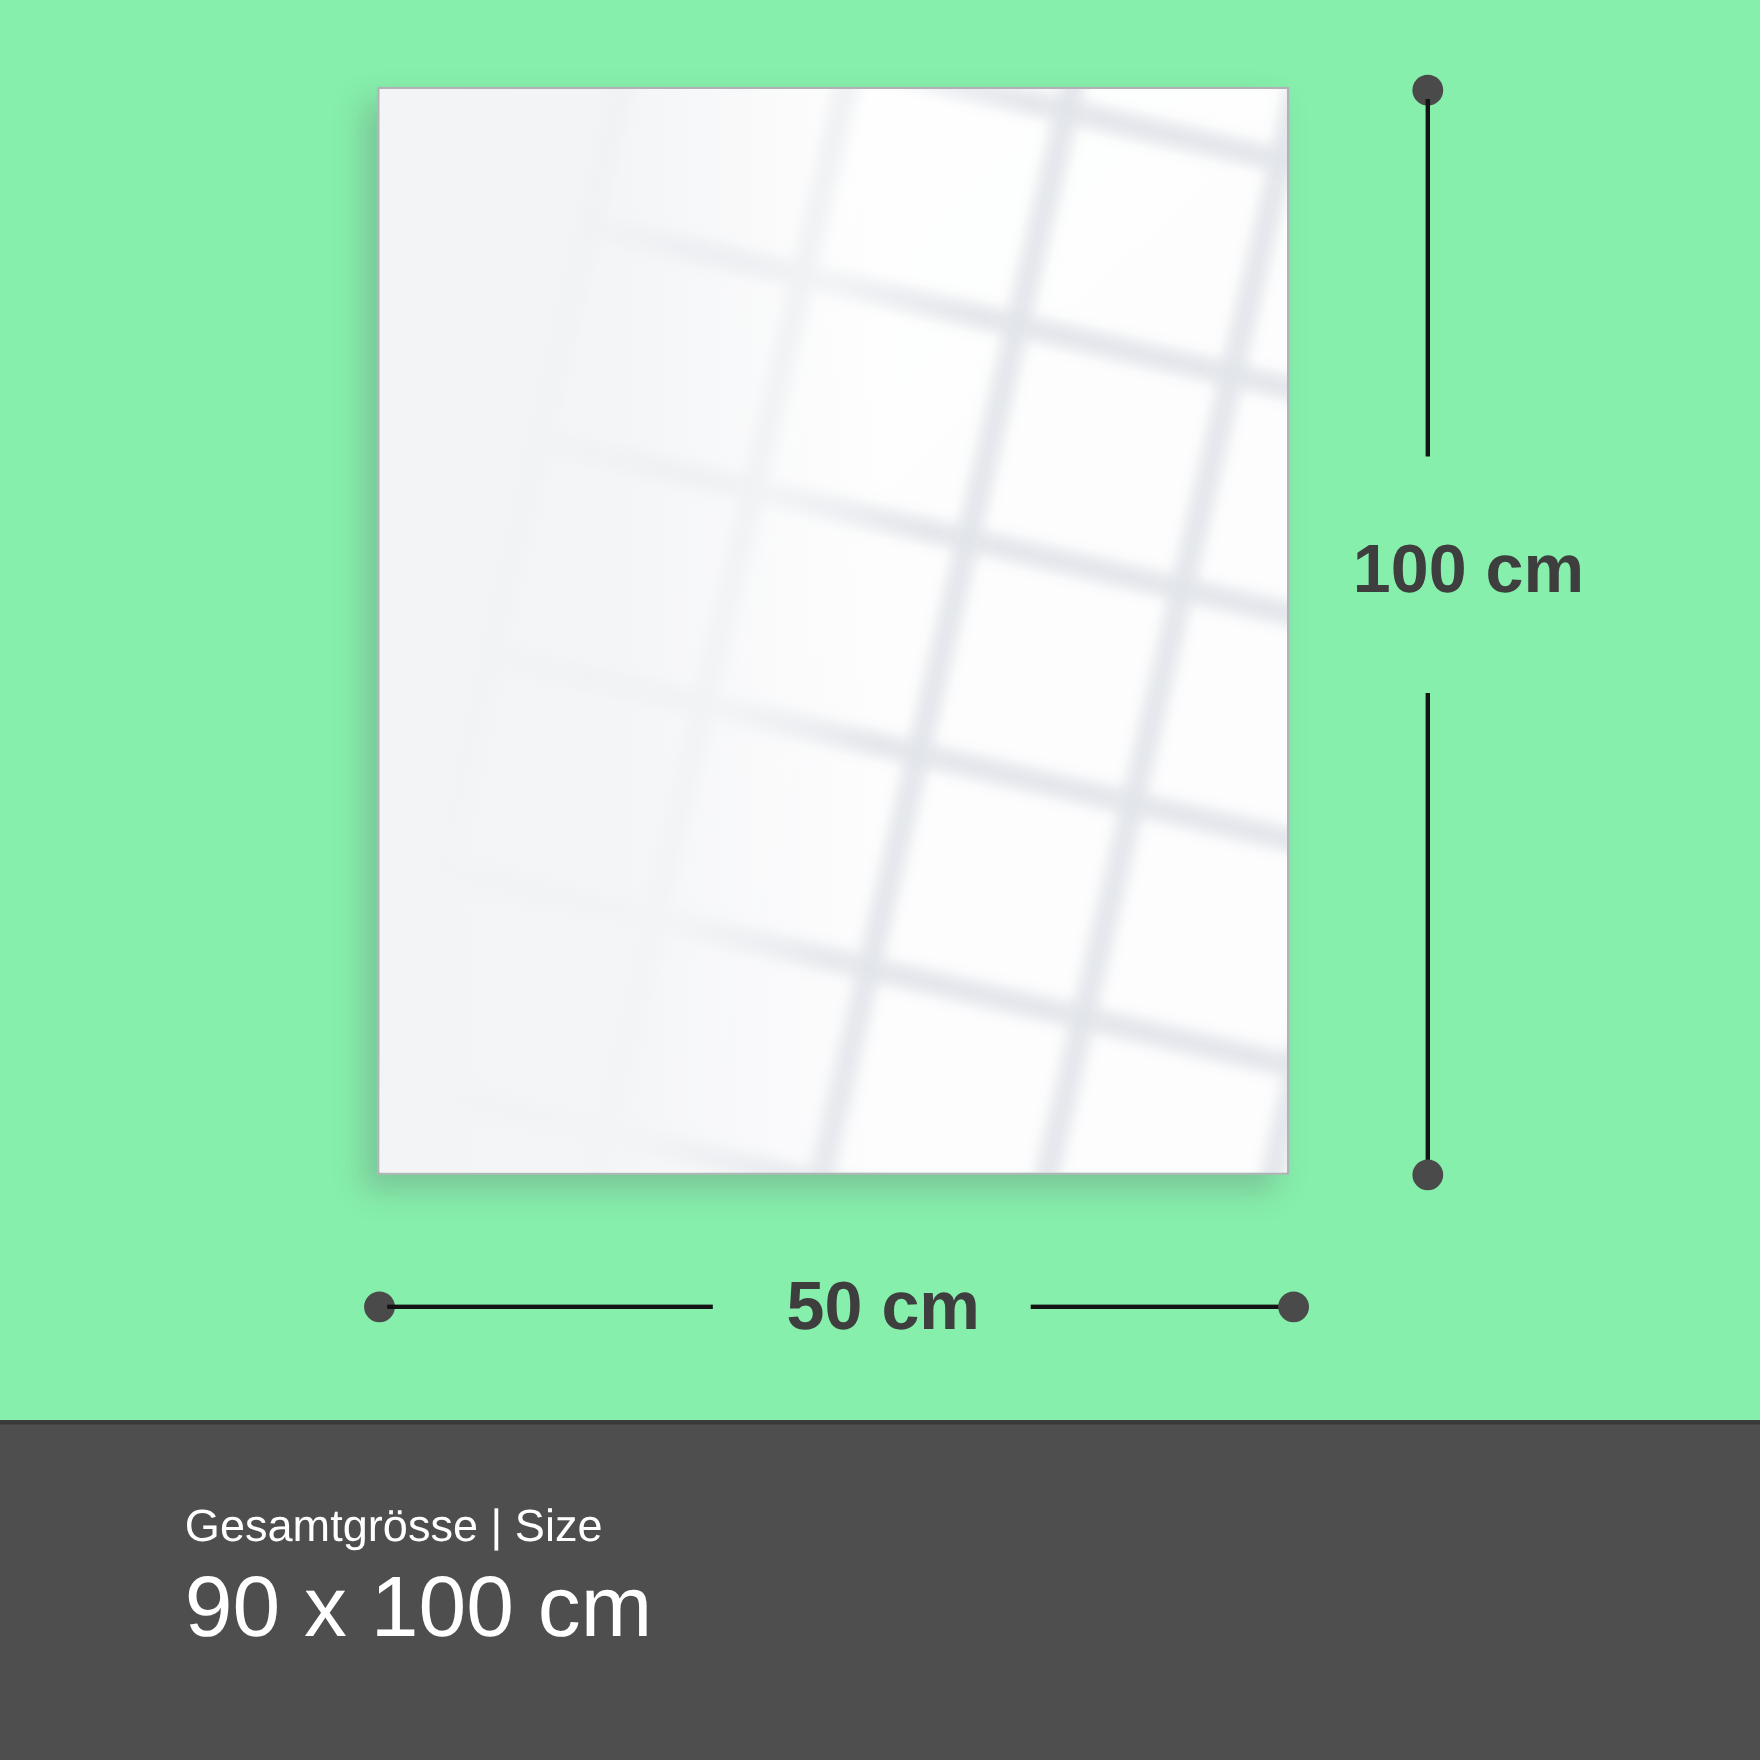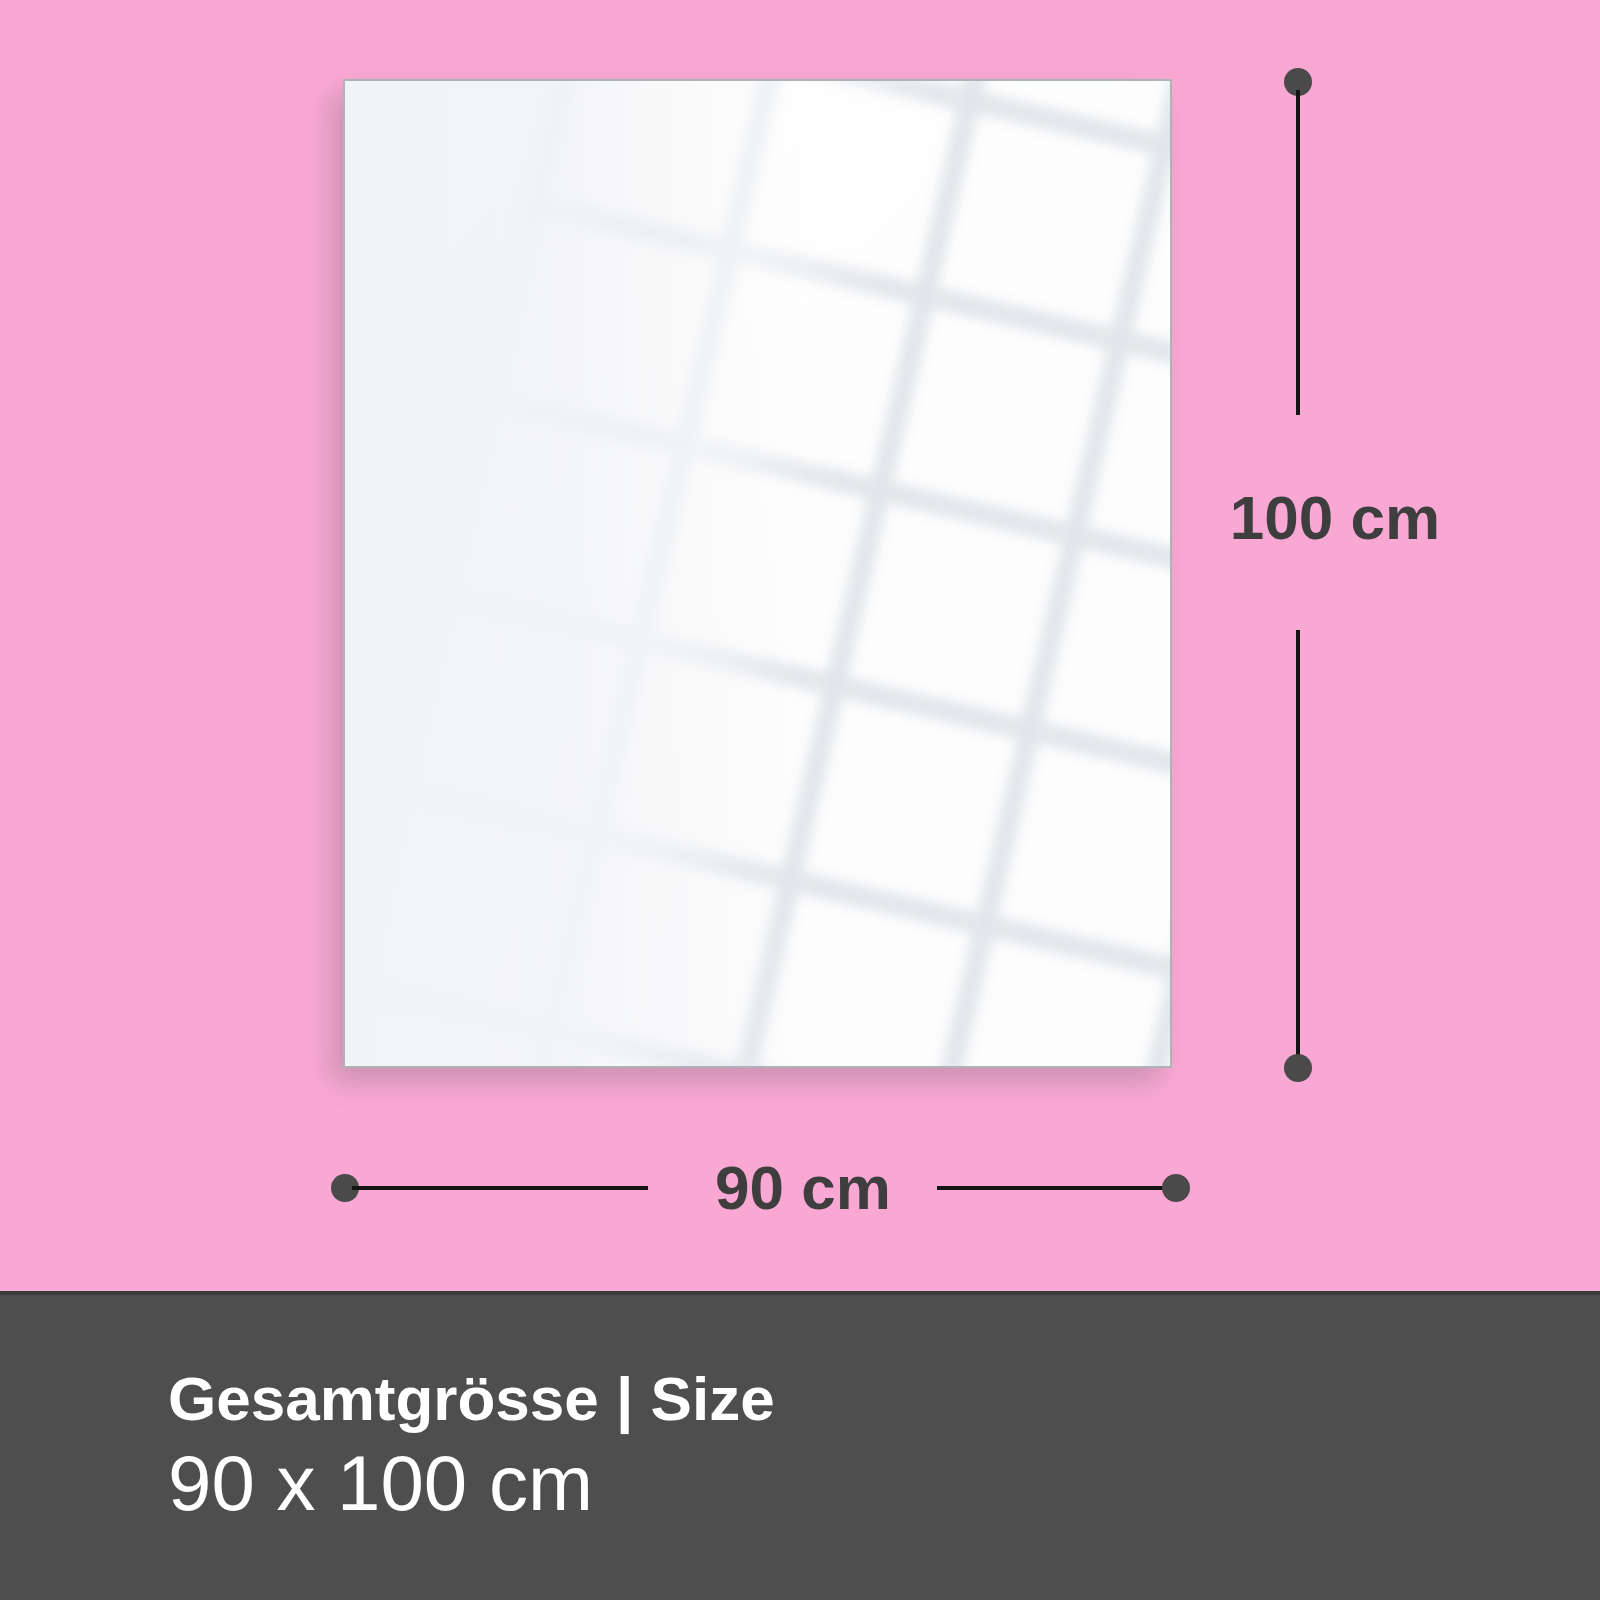--- a/index.html
+++ b/index.html
@@ -10,21 +10,21 @@
     --footer-border:#3a3a3a;
     --footer-text:#ffffff;
     --panel-fill:#f3f4f6;
     --panel-border:#b0b3b6;
   }
   html,body{margin:0;padding:0;background:#ffffff;}
   .canvas{
     position:relative;
     width:1600px;height:1600px;
     overflow:hidden;
-    background:#f9a8d4;
+    background:#86efac;
     font-family:"Liberation Sans", sans-serif;
   }
 
   
   .panel{
     position:absolute;
     left:343px;top:79px;
     width:829px;height:989px;
     box-sizing:border-box;
     border:2px solid var(--panel-border);
@@ -95,22 +95,22 @@
     position:absolute;
     left:0;top:1291px;
     width:1600px;height:309px;
     box-sizing:border-box;
     background:var(--footer-bg);
     border-top:4px solid var(--footer-border);
     color:var(--footer-text);
     padding:70px 0 0 168px;
   }
   .footer-title{
-    font-size:62px;
-    font-weight:bold;
+    font-size:41px;
+    font-weight:normal;
     line-height:1.1;
     color:var(--footer-text);
   }
   .footer-size{
     font-size:78px;
     font-weight:normal;
     line-height:1.1;
     margin-top:8px;
     color:var(--footer-text);
   }
@@ -130,21 +130,21 @@
     <div class="dot vdot-top"></div>
     <div class="seg-v vseg-top"></div>
     <div class="dim-label vlabel">100 cm</div>
     <div class="seg-v vseg-bottom"></div>
     <div class="dot vdot-bottom"></div>
   </div>
 
   <div>
     <div class="dot hdot-left"></div>
     <div class="seg-h hseg-left"></div>
-    <div class="dim-label hlabel">90 cm</div>
+    <div class="dim-label hlabel">50 cm</div>
     <div class="seg-h hseg-right"></div>
     <div class="dot hdot-right"></div>
   </div>
 
   <div class="footer">
     <div class="footer-title">Gesamtgrösse | Size</div>
     <div class="footer-size">90 x 100 cm</div>
   </div>
 
 </div>

